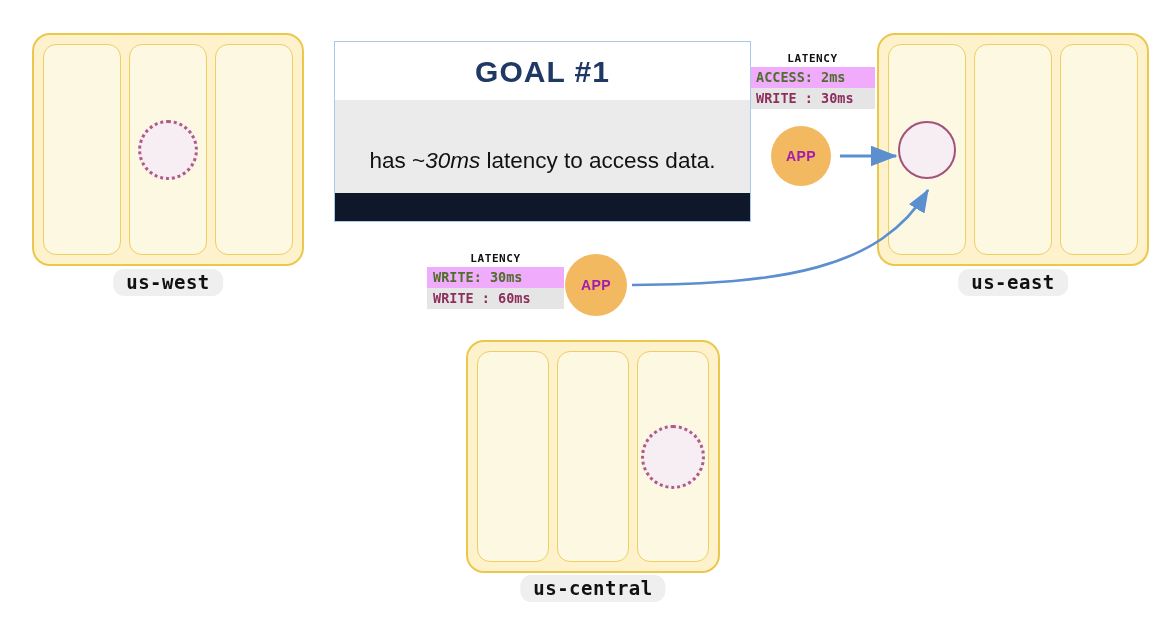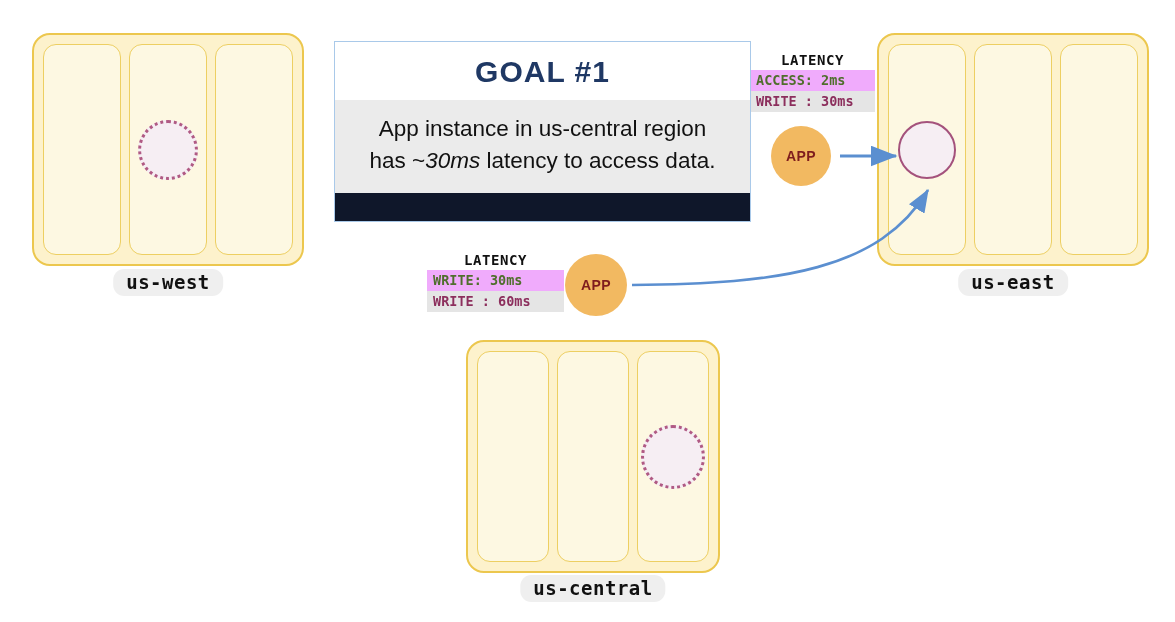--- a/index.html
+++ b/index.html
@@ -39,30 +39,30 @@
   
   .replica{position:absolute;border-radius:50%;
     background:#f6eef3;}
   .replica.dotted{border:3px dotted #b05a84;}
   .replica.solid{border:2px solid #a4527c;}
 
   
   .app{position:absolute;border-radius:50%;
     background:#f2b961;
     display:flex;align-items:center;justify-content:center;
-    font-weight:bold;font-size:14px;color:#7f1d1d;
+    font-weight:bold;font-size:14px;color:#a21caf;
     letter-spacing:0.4px;
   }
 
   
   .latency{position:absolute;}
   .latency-title{
     text-align:center;
     font-family:"DejaVu Sans Mono","Liberation Mono",monospace;
-    font-weight:bold;font-size:14px;color:#111;
+    font-weight:bold;font-size:11px;color:#111;
     letter-spacing:0.6px;margin-bottom:2px;
   }
   .lat-row{
     font-family:"DejaVu Sans Mono","Liberation Mono",monospace;
     font-size:13.5px;font-weight:bold;
     padding:2px 6px;white-space:pre;
     line-height:1.25;
   }
   .lat-row.access{background:#f0abfc;color:#4f6e2c;}
   .lat-row.write{background:#e5e5e5;color:#8c2f5d;}
@@ -152,18 +152,18 @@
 
   <div class="latency" style="left:427px;top:252px;width:137px;">
     <div class="latency-title">LATENCY</div>
     <div class="lat-row access">WRITE: 30ms</div>
     <div class="lat-row write">WRITE : 60ms</div>
   </div>
 
   <div class="goal" style="left:334px;top:41px;width:417px;height:181px;">
     <div class="goal-head">GOAL  #1</div>
     <div class="goal-body">
-      <span>App instance in us-central region</span><br>
+      <br>
       <span>has ~</span><b>30ms</b><span> latency to access data.</span><br>
     </div>
   </div>
 
 </div>
 
 </body></html>

